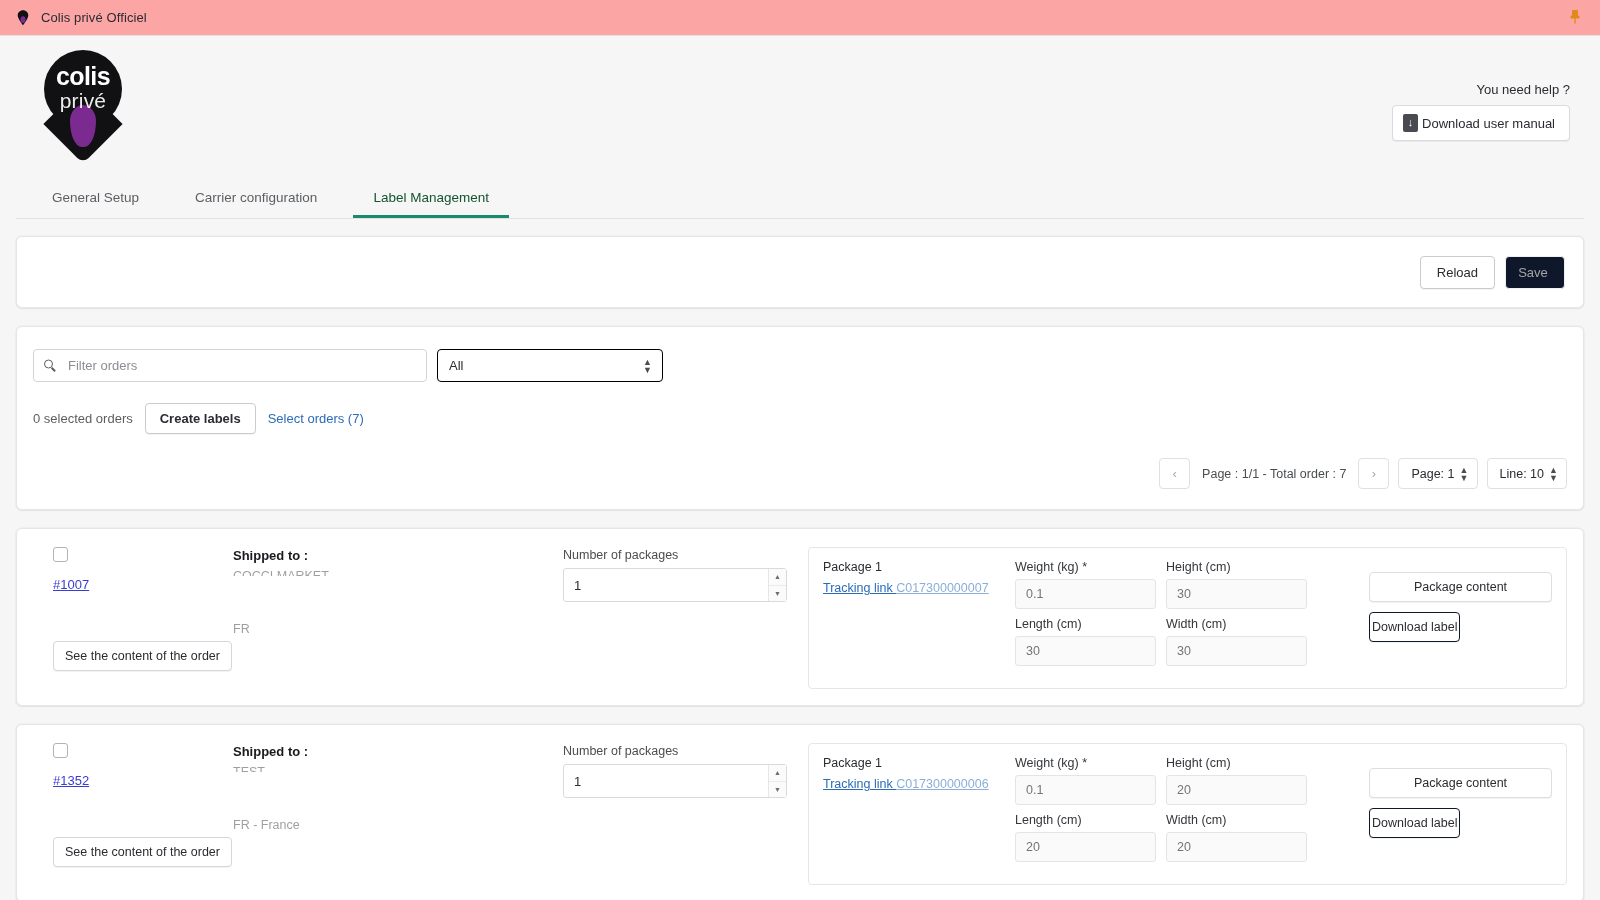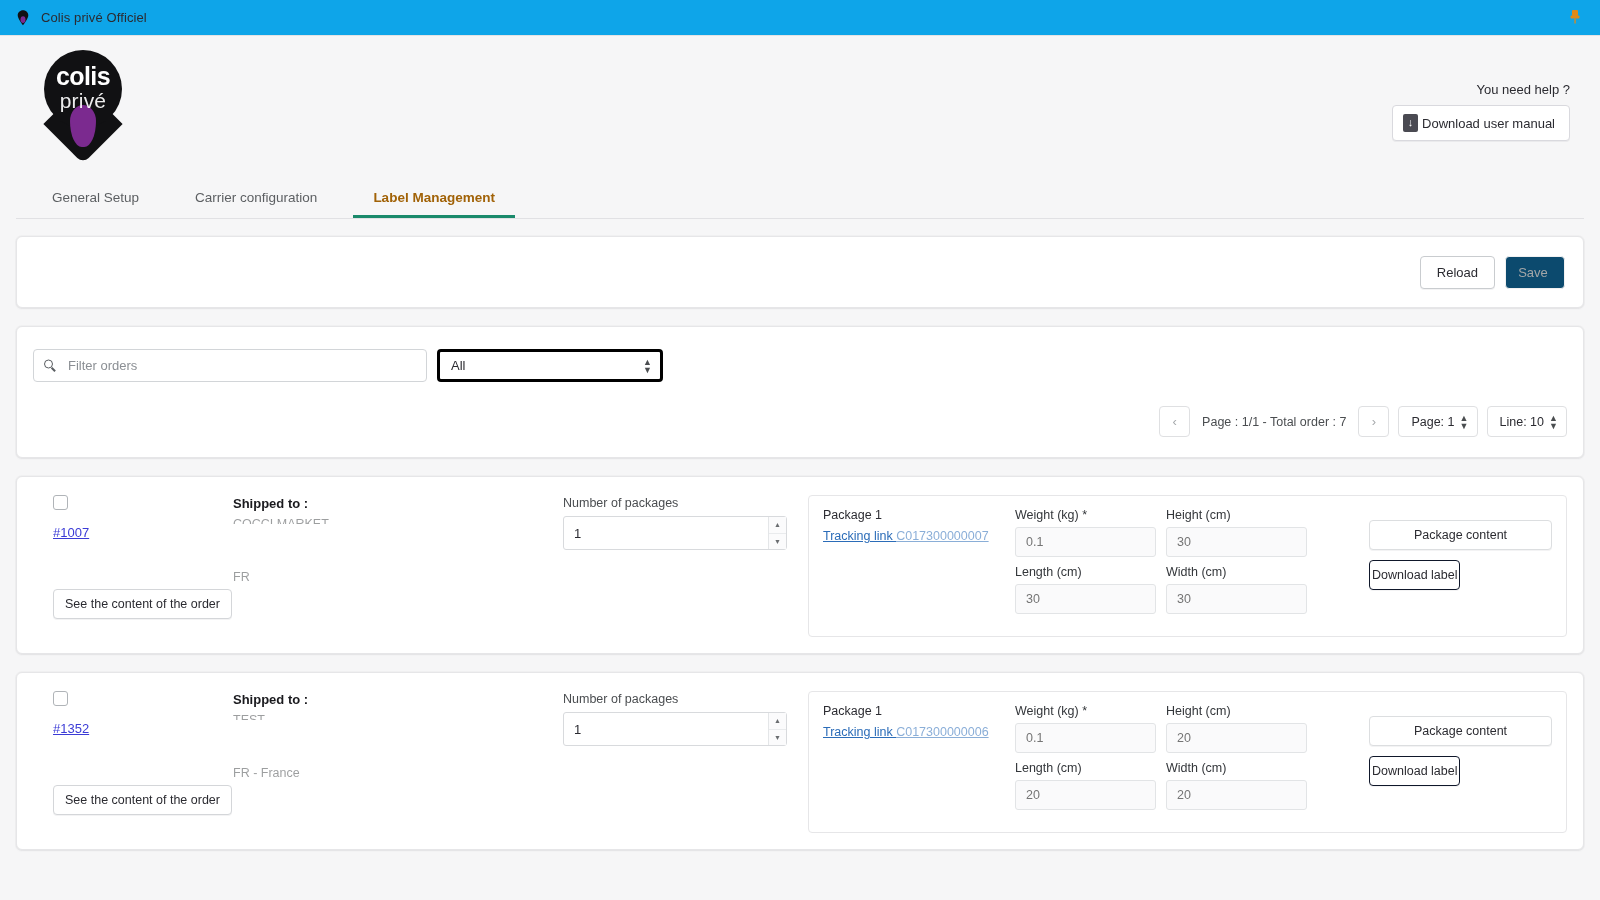--- a/index.html
+++ b/index.html
@@ -9,21 +9,21 @@
     width: 1600px; height: 900px;
     overflow: hidden;
     background: #f6f6f7;
     font-family: "Liberation Sans", sans-serif;
     -webkit-font-smoothing: antialiased;
   }
 
   
   .topbar {
     height: 36px;
-    background: #0ea5e9;
+    background: #fca5a5;
     border-bottom: 1px solid #e3e3e5;
     display: flex;
     align-items: center;
     padding: 0 14px;
     position: relative;
   }
   .topbar-logo {
     width: 18px; height: 18px;
     margin-right: 9px;
     flex: 0 0 auto;
@@ -163,22 +163,22 @@
   }
   .tab {
     font-size: 13.5px;
     color: #5c5f62;
     padding: 0 20px 11px 20px;
     cursor: pointer;
     border-bottom: 3px solid transparent;
     line-height: 1;
   }
   .tab.active {
-    color: #a16207;
-    font-weight: 700;
+    color: #14532d;
+    font-weight: 400;
     border-bottom-color: #1a8a6b;
   }
 
   
   .card {
     background: #ffffff;
     border: 1px solid #e6e6e8;
     border-radius: 6px;
     box-shadow: 0 0 0 1px rgba(63,63,68,.03), 0 1px 2px rgba(63,63,68,.07);
   }
@@ -197,21 +197,21 @@
     padding: 8px 16px;
     cursor: pointer;
     background: #ffffff;
     border: 1px solid #c9cccf;
     color: #2b2b31;
     box-shadow: 0 1px 0 rgba(22,29,37,.05);
     white-space: nowrap;
   }
   .btn-reload { min-width: 72px; }
   .btn-save {
-    background: #0c4a6e;
+    background: #0f172a;
     border: 1px solid #f1f1f1;
     color: #a3a6a8;
     box-shadow: none;
     cursor: default;
     min-width: 60px;
     margin-left: 10px;
     padding-left: 12px;
   }
 
   
@@ -263,21 +263,21 @@
     background: #5a5e62;
     transform: rotate(45deg);
   }
   .select-box {
     position: relative;
     width: 226px;
   }
   .select-box .sel {
     width: 100%;
     height: 33px;
-    border: 3px solid #000000;
+    border: 1px solid #000000;
     border-radius: 4px;
     background: #ffffff;
     font-size: 13px;
     color: #2b2b31;
     display: flex;
     align-items: center;
     padding: 0 24px 0 11px;
     cursor: pointer;
   }
   .updown {
@@ -600,20 +600,25 @@
             <span></span>
           </span>
         <input type="text" placeholder="Filter orders" style="">
       </div>
       <div class="select-box">
         <div class="sel">All</div>
         <span class="updown">▲<br>▼</span>
       </div>
     </div>
 
+    <div class="sel-row">
+      <span class="sel-count">0 selected orders</span>
+      <button class="btn btn-create">Create labels</button>
+      <span class="link">Select orders (7)</span>
+    </div>
 
     <div class="pager-row">
       <div class="pager-group">
         <div class="pg-arrow">‹</div>
         <div class="pg-label">Page : 1/1 - Total order : 7</div>
         <div class="pg-arrow">›</div>
       </div>
       <div class="pg-select">
         <span>Page: 1</span>
         <span class="updown">▲<br>▼</span>

